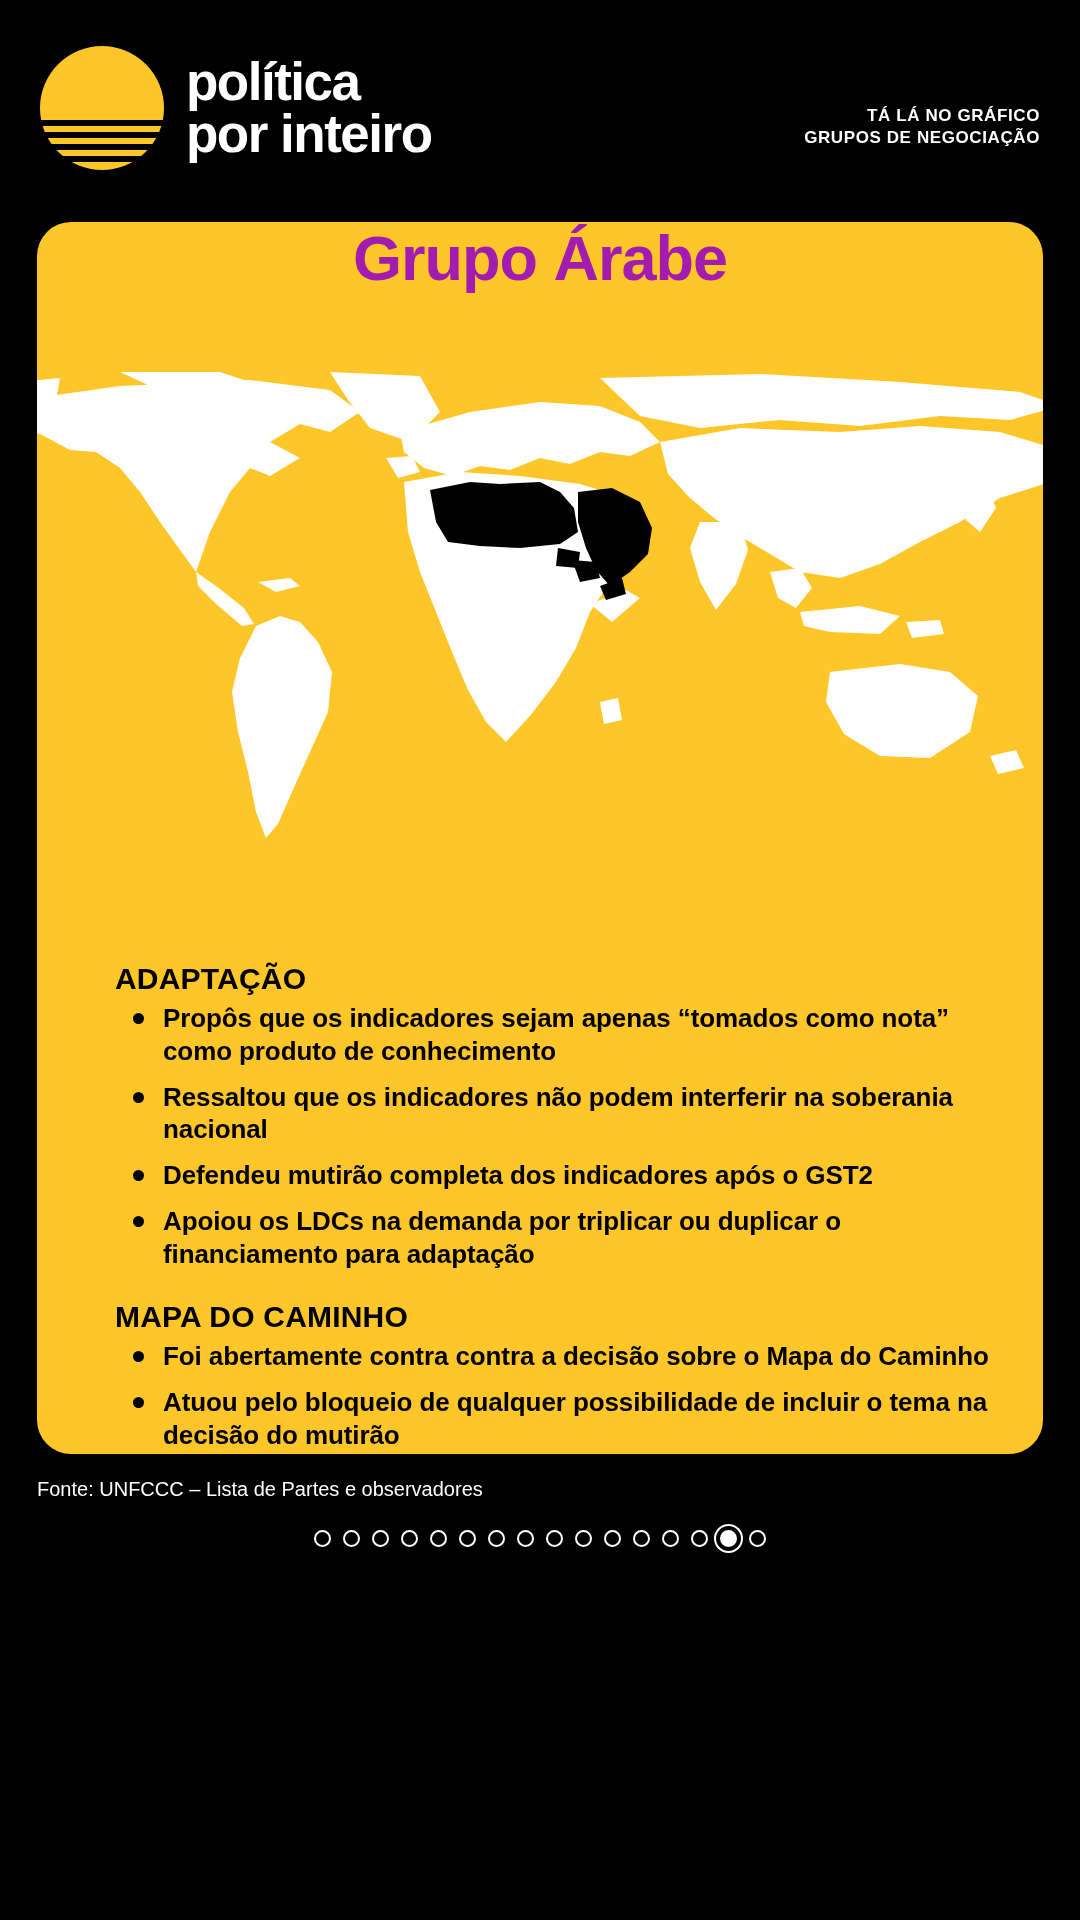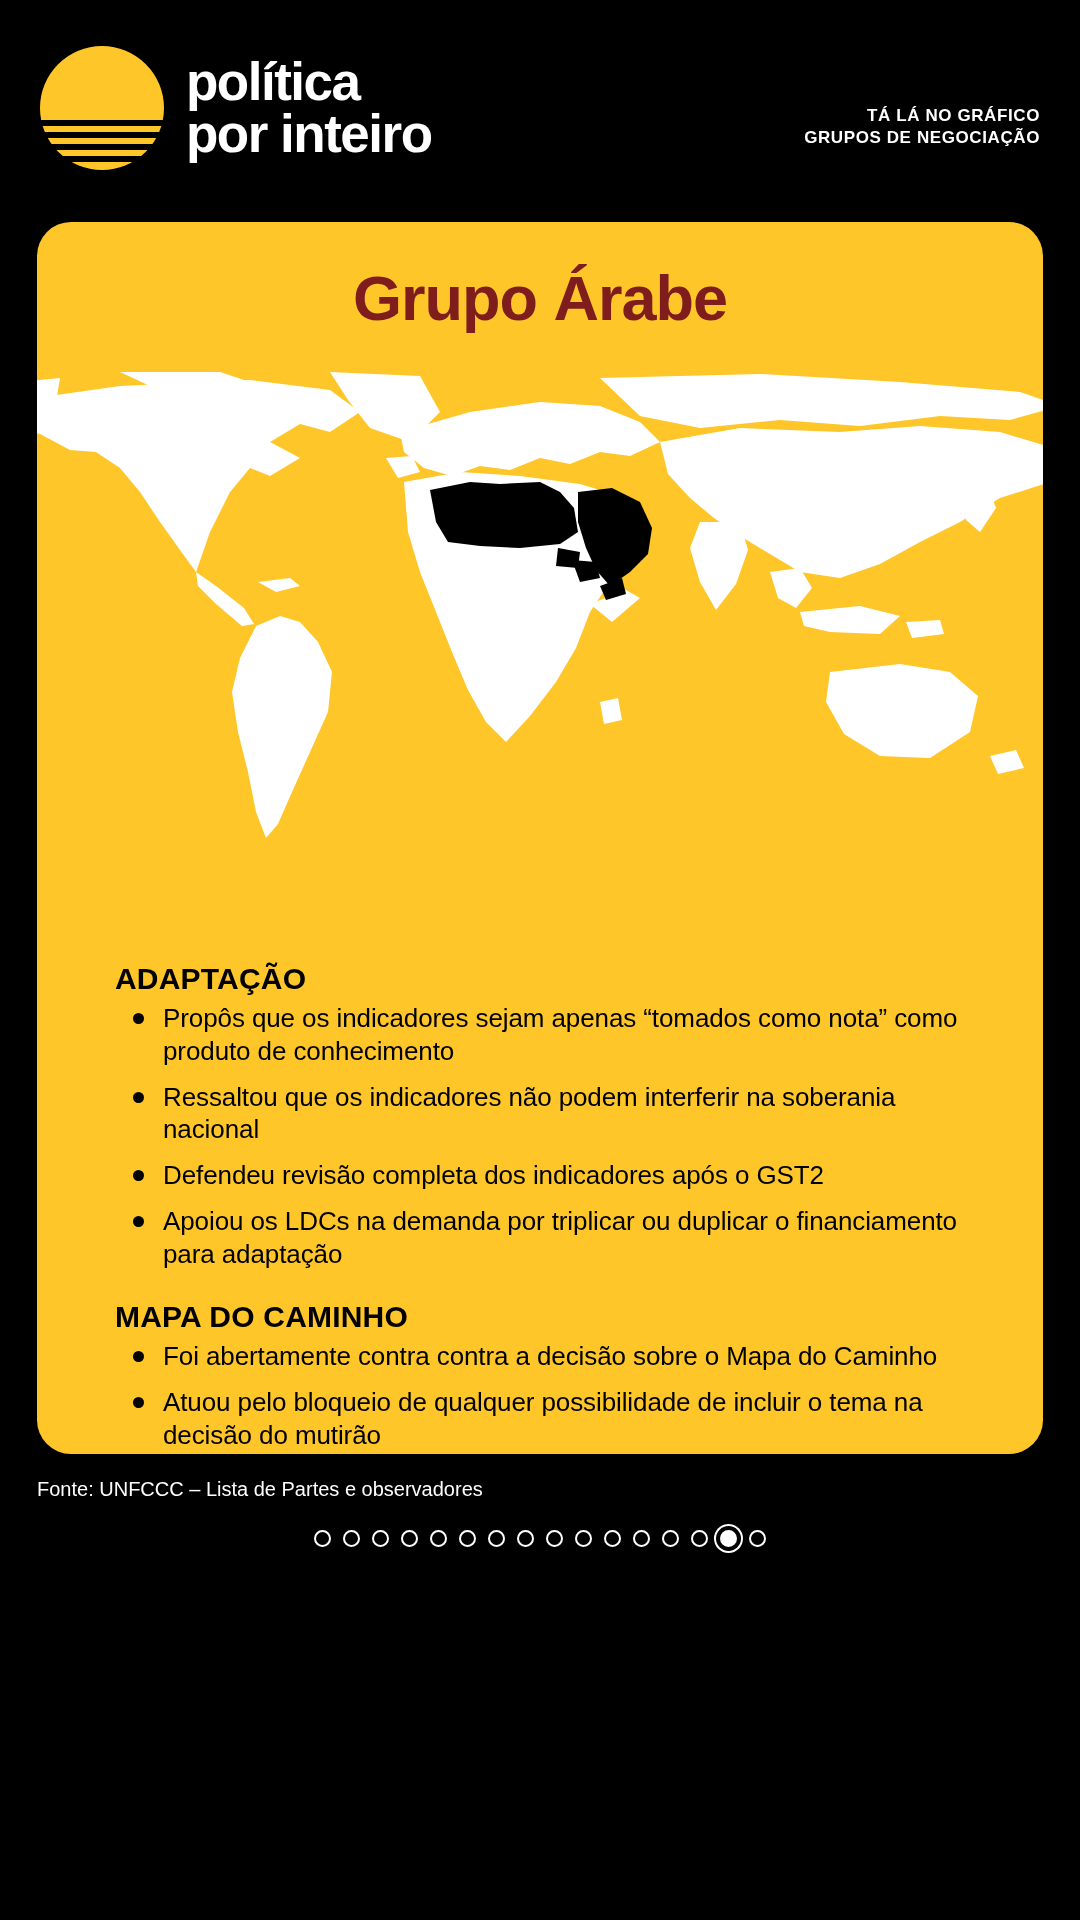--- a/index.html
+++ b/index.html
@@ -66,25 +66,24 @@
   .card{
     position:absolute;
     left:37px;top:222px;
     width:1006px;height:1232px;
     background:#FFC629;
     border-radius:34px;
     overflow:hidden;
   }
   .card-title{
     text-align:center;
-    color:#7f1d1d;
+    color:#a21caf;
     font-weight:bold;
     font-size:63px;
     letter-spacing:-1px;
-    margin-top:40px;
   }
 
   
   .map-wrap{
     position:absolute;
     left:-37px;  
     top:150px;
     width:1080px;height:470px;
   }
   .map-wrap svg{display:block;width:1080px;height:470px;}
@@ -105,20 +104,21 @@
   }
   .section + .section{margin-top:30px;}
   ul{list-style:none;}
   li{
     position:relative;
     padding-left:48px;
     font-size:26px;
     line-height:1.26;
     margin-bottom:13px;
     letter-spacing:-0.1px;
+    font-weight:bold;
   }
   li .dot{
     position:absolute;
     left:18px;top:11px;
     width:11px;height:11px;
     border-radius:50%;
     background:#000;
   }
 
   
@@ -233,21 +233,21 @@
     </svg>
   </div>
 
   <div class="content">
 
     <div class="section">
       <div class="section-title">ADAPTAÇÃO</div>
       <ul>
         <li><span class="dot"></span><span>Propôs que os indicadores sejam apenas “tomados como nota” como produto de conhecimento</span></li>
         <li><span class="dot"></span><span>Ressaltou que os indicadores não podem interferir na soberania nacional</span></li>
-        <li><span class="dot"></span><span>Defendeu revisão completa dos indicadores após o GST2</span></li>
+        <li><span class="dot"></span><span>Defendeu mutirão completa dos indicadores após o GST2</span></li>
         <li><span class="dot"></span><span>Apoiou os LDCs na demanda por triplicar ou duplicar o financiamento para adaptação</span></li>
       </ul>
     </div>
 
     <div class="section">
       <div class="section-title">MAPA DO CAMINHO</div>
       <ul>
         <li><span class="dot"></span><span>Foi abertamente contra contra a decisão sobre o Mapa do Caminho</span></li>
         <li><span class="dot"></span><span>Atuou pelo bloqueio de qualquer possibilidade de incluir o tema na decisão do mutirão</span></li>
       </ul>

